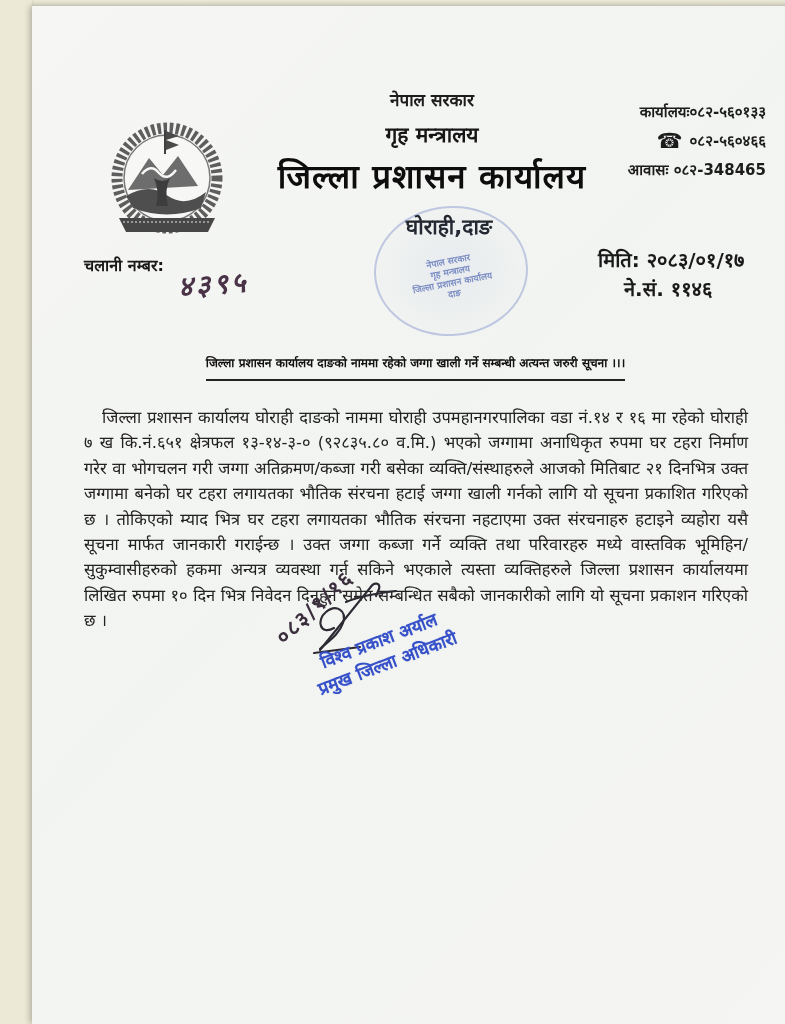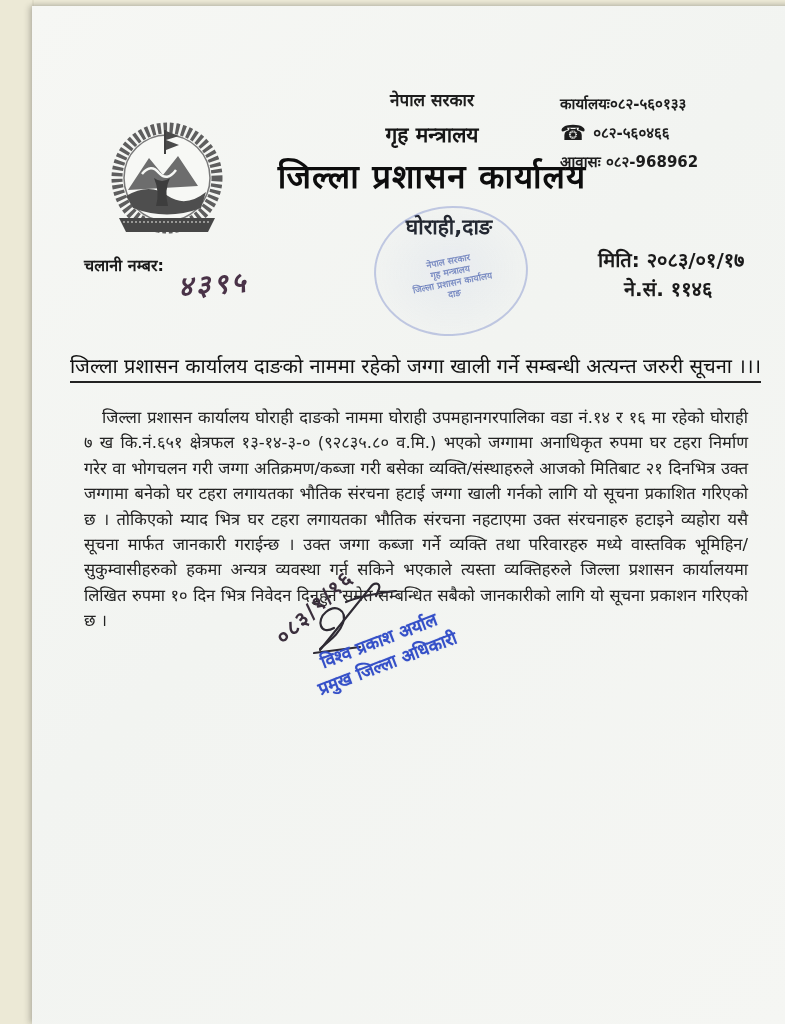--- a/index.html
+++ b/index.html
@@ -29,36 +29,36 @@
     border:2px solid rgba(110,130,200,0.38);
     background:radial-gradient(ellipse at center, rgba(140,160,220,0.10), rgba(140,160,220,0.02) 70%);
     transform:rotate(-4deg);
   }
   .round-stamp .inner{
     position:absolute;left:0;top:48px;width:100%;text-align:center;
     font-size:9px;line-height:11px;color:rgba(60,85,170,0.62);
     transform:rotate(-7deg);font-weight:600;
   }
   
-  .contact{left:528px;top:84px;width:206px;font-size:15px;font-weight:600;color:#1c1c1c;}
+  .contact{left:528px;top:92px;width:206px;text-align:right;font-size:15px;font-weight:600;color:#1c1c1c;}
   .contact .row{height:29px;line-height:29px;white-space:nowrap;}
   .contact .tel{font-size:21px;vertical-align:-2px;margin-right:7px;}
   
   .meta-left{left:52px;top:245px;font-size:16px;font-weight:600;color:#1a1a1a;line-height:30px;}
   .hand-number{
     left:146px;top:258px;font-size:28px;color:#4a3348;
     transform:rotate(-4deg);letter-spacing:3px;font-style:italic;font-weight:600;
   }
   .meta-right{left:566px;top:240px;font-size:20px;font-weight:600;color:#1a1a1a;line-height:29px;}
   .meta-right .ns{padding-left:26px;}
   
   .subject{left:0;top:346px;width:100%;text-align:center;}
   .subject span{
-    font-size:20px;font-weight:400;color:#111;
-    border-bottom:2px solid #222;padding-bottom:3px;
+    font-size:12px;font-weight:700;color:#111;
+    border-bottom:2px solid #222;padding-bottom:9px;
   }
   
   .body-text{
     left:52px;top:399px;width:664px;
     font-size:16.4px;line-height:25.4px;color:#222;
     text-align:justify;text-indent:18px;font-weight:500;
   }
   
   .sig-svg{left:268px;top:570px;}
   .hand-date{
@@ -103,21 +103,21 @@
       <div>नेपाल सरकार</div>
       <div>गृह मन्त्रालय</div>
       <div>जिल्ला प्रशासन कार्यालय</div>
       <div>दाङ</div>
     </div>
   </div>
 
   <div class="abs contact">
     <div class="row"><span>कार्यालयः</span><span>०८२-५६०१३३</span></div>
     <div class="row"><span class="tel">☎</span><span>०८२-५६०४६६</span></div>
-    <div class="row"><span>आवासः</span>&nbsp;<span>०८२-968962</span></div>
+    <div class="row"><span>आवासः</span>&nbsp;<span>०८२-348465</span></div>
   </div>
 
   <div class="abs meta-left">
     <div><span>चलानी नम्बर:</span></div>
   </div>
   <div class="abs hand-number">४३९५</div>
 
   <div class="abs meta-right">
     <div><span>मिति:</span> <span>२०८३/०१/१७</span></div>
     <div class="ns"><span>ने.सं.</span> <span>११४६</span></div>

